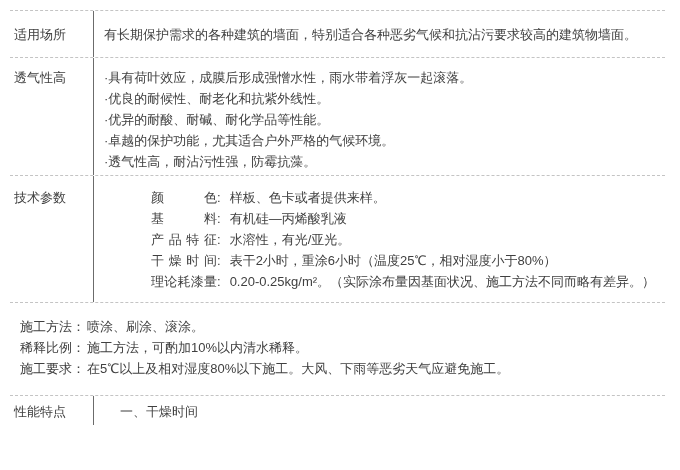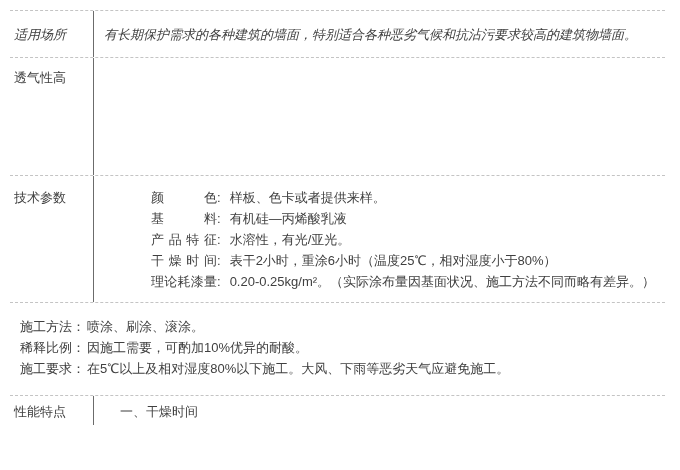--- a/index.html
+++ b/index.html
@@ -22,21 +22,21 @@
     display: inline-block; width: 52px;
     text-align: justify; text-align-last: justify;
     line-height: 21px; white-space: nowrap;
   }
   .cell-content { flex: 1; padding-right: 6px; }
   .pad-sm { padding-left: 10px; }
   .pad-lg { padding-left: 26px; }
   .line, .param-line { line-height: 21px; white-space: nowrap; }
 
   .row-usage        { height: 47px; }
-  .row-usage > div        { padding-top: 13px; font-style: italic; }
+  .row-usage > div        { padding-top: 13px; }
   .row-features     { height: 118px; }
   .row-features > div     { padding-top: 9px; }
   .row-tech         { height: 127px; gap: 31px; }
   .row-tech > div         { padding-top: 11px; }
   .row-construction { height: 93px; }
   .row-construction > div { padding-top: 13px; }
   .row-typical      { height: 30px; }
   .row-typical > div      { padding-top: 5px; }
 
   .pname {
@@ -59,20 +59,27 @@
     </div>
     <div class="cell-content pad-sm">
       <p class="line">有长期保护需求的各种建筑的墙面，特别适合各种恶劣气候和抗沾污要求较高的建筑物墙面。</p>
     </div>
   </section>
 
   <section class="row row-features">
     <div class="cell-label">
       <span class="label-text">透气性高</span>
     </div>
+    <div class="cell-content pad-sm">
+      <p class="line">·具有荷叶效应，成膜后形成强憎水性，雨水带着浮灰一起滚落。</p>
+      <p class="line">·优良的耐候性、耐老化和抗紫外线性。</p>
+      <p class="line">·优异的耐酸、耐碱、耐化学品等性能。</p>
+      <p class="line">·卓越的保护功能，尤其适合户外严格的气候环境。</p>
+      <p class="line">·透气性高，耐沾污性强，防霉抗藻。</p>
+    </div>
   </section>
 
   <section class="row row-tech">
     <div class="cell-label">
       <span class="label-text">技术参数</span>
     </div>
     <div class="cell-content pad-lg">
       <p class="param-line">
         <span class="pname">颜色</span><span class="pcolon">:</span><span class="pvalue">样板、色卡或者提供来样。</span>
       </p>
@@ -90,21 +97,21 @@
       </p>
     </div>
   </section>
 
   <section class="row row-construction">
     <div class="cell-content pad-sm">
       <p class="param-line">
         <span class="cname">施工方法</span><span class="ccolon">：</span><span class="pvalue">喷涂、刷涂、滚涂。</span>
       </p>
       <p class="param-line">
-        <span class="cname">稀释比例</span><span class="ccolon">：</span><span class="pvalue">因施工需要，可酌加10%优异的耐酸。</span>
+        <span class="cname">稀释比例</span><span class="ccolon">：</span><span class="pvalue">施工方法，可酌加10%以内清水稀释。</span>
       </p>
       <p class="param-line">
         <span class="cname">施工要求</span><span class="ccolon">：</span><span class="pvalue">在5℃以上及相对湿度80%以下施工。大风、下雨等恶劣天气应避免施工。</span>
       </p>
     </div>
   </section>
 
   <section class="row row-typical">
     <div class="cell-label">
       <span class="label-text">性能特点</span>

